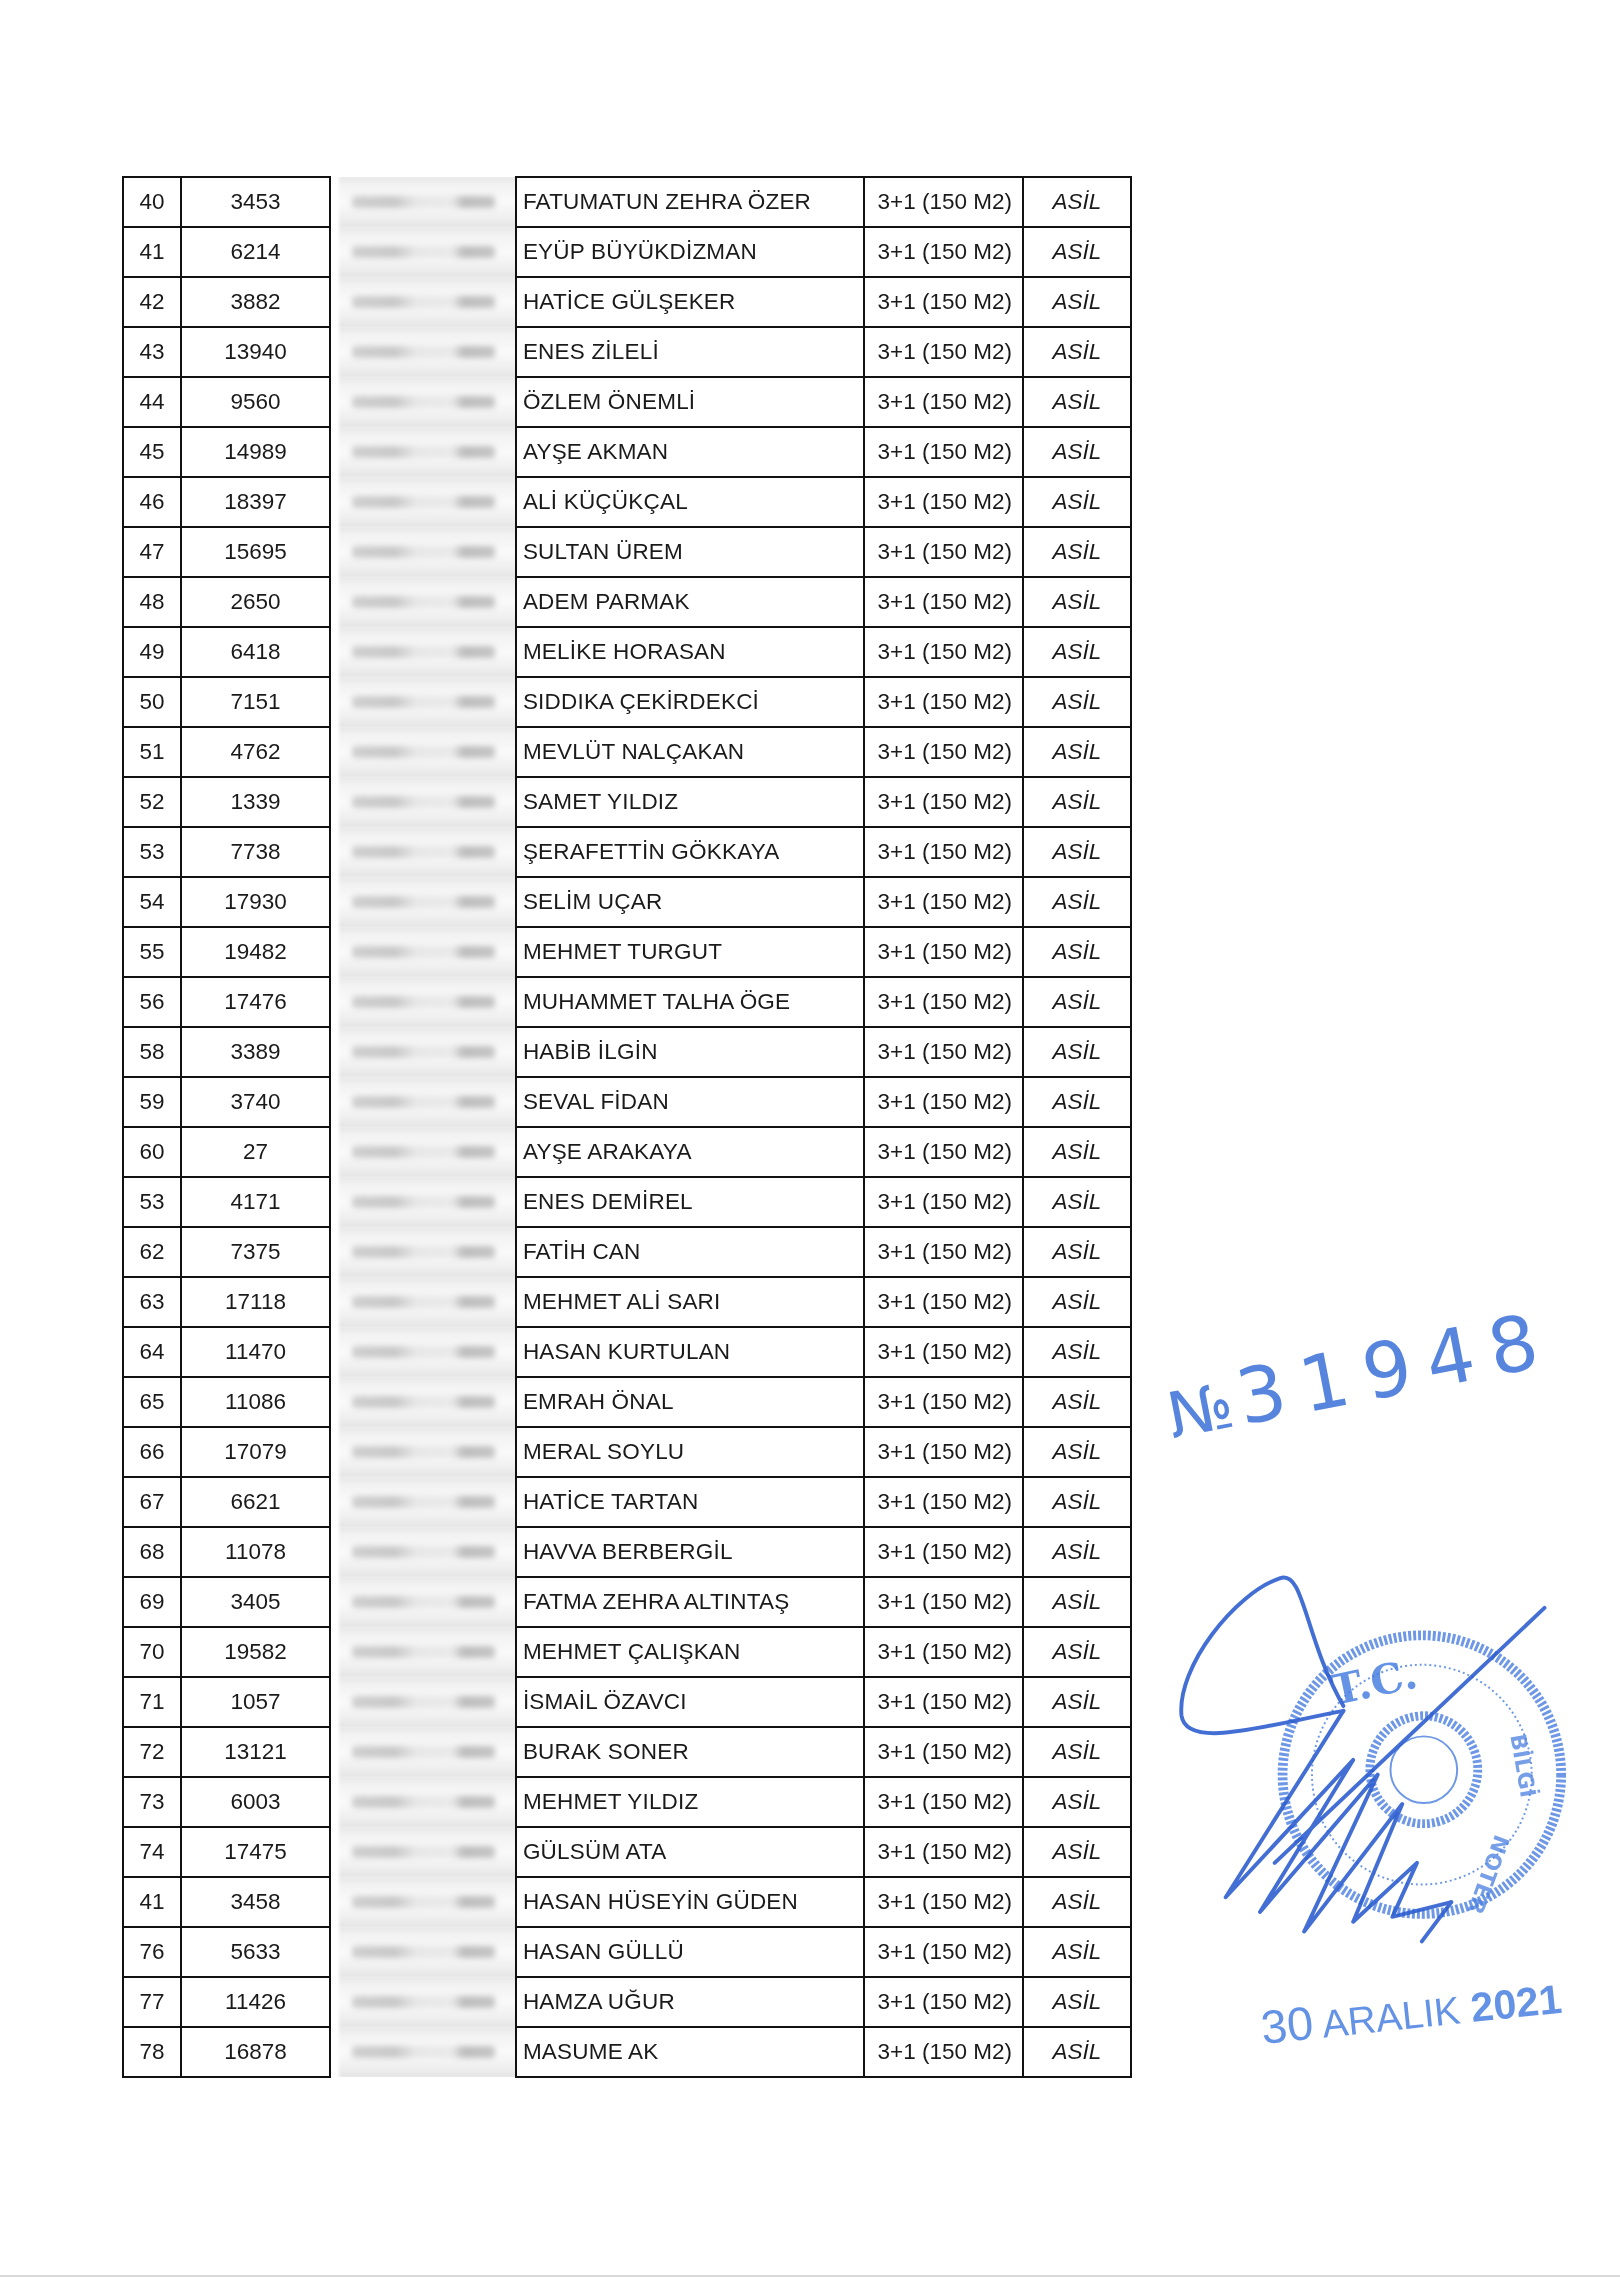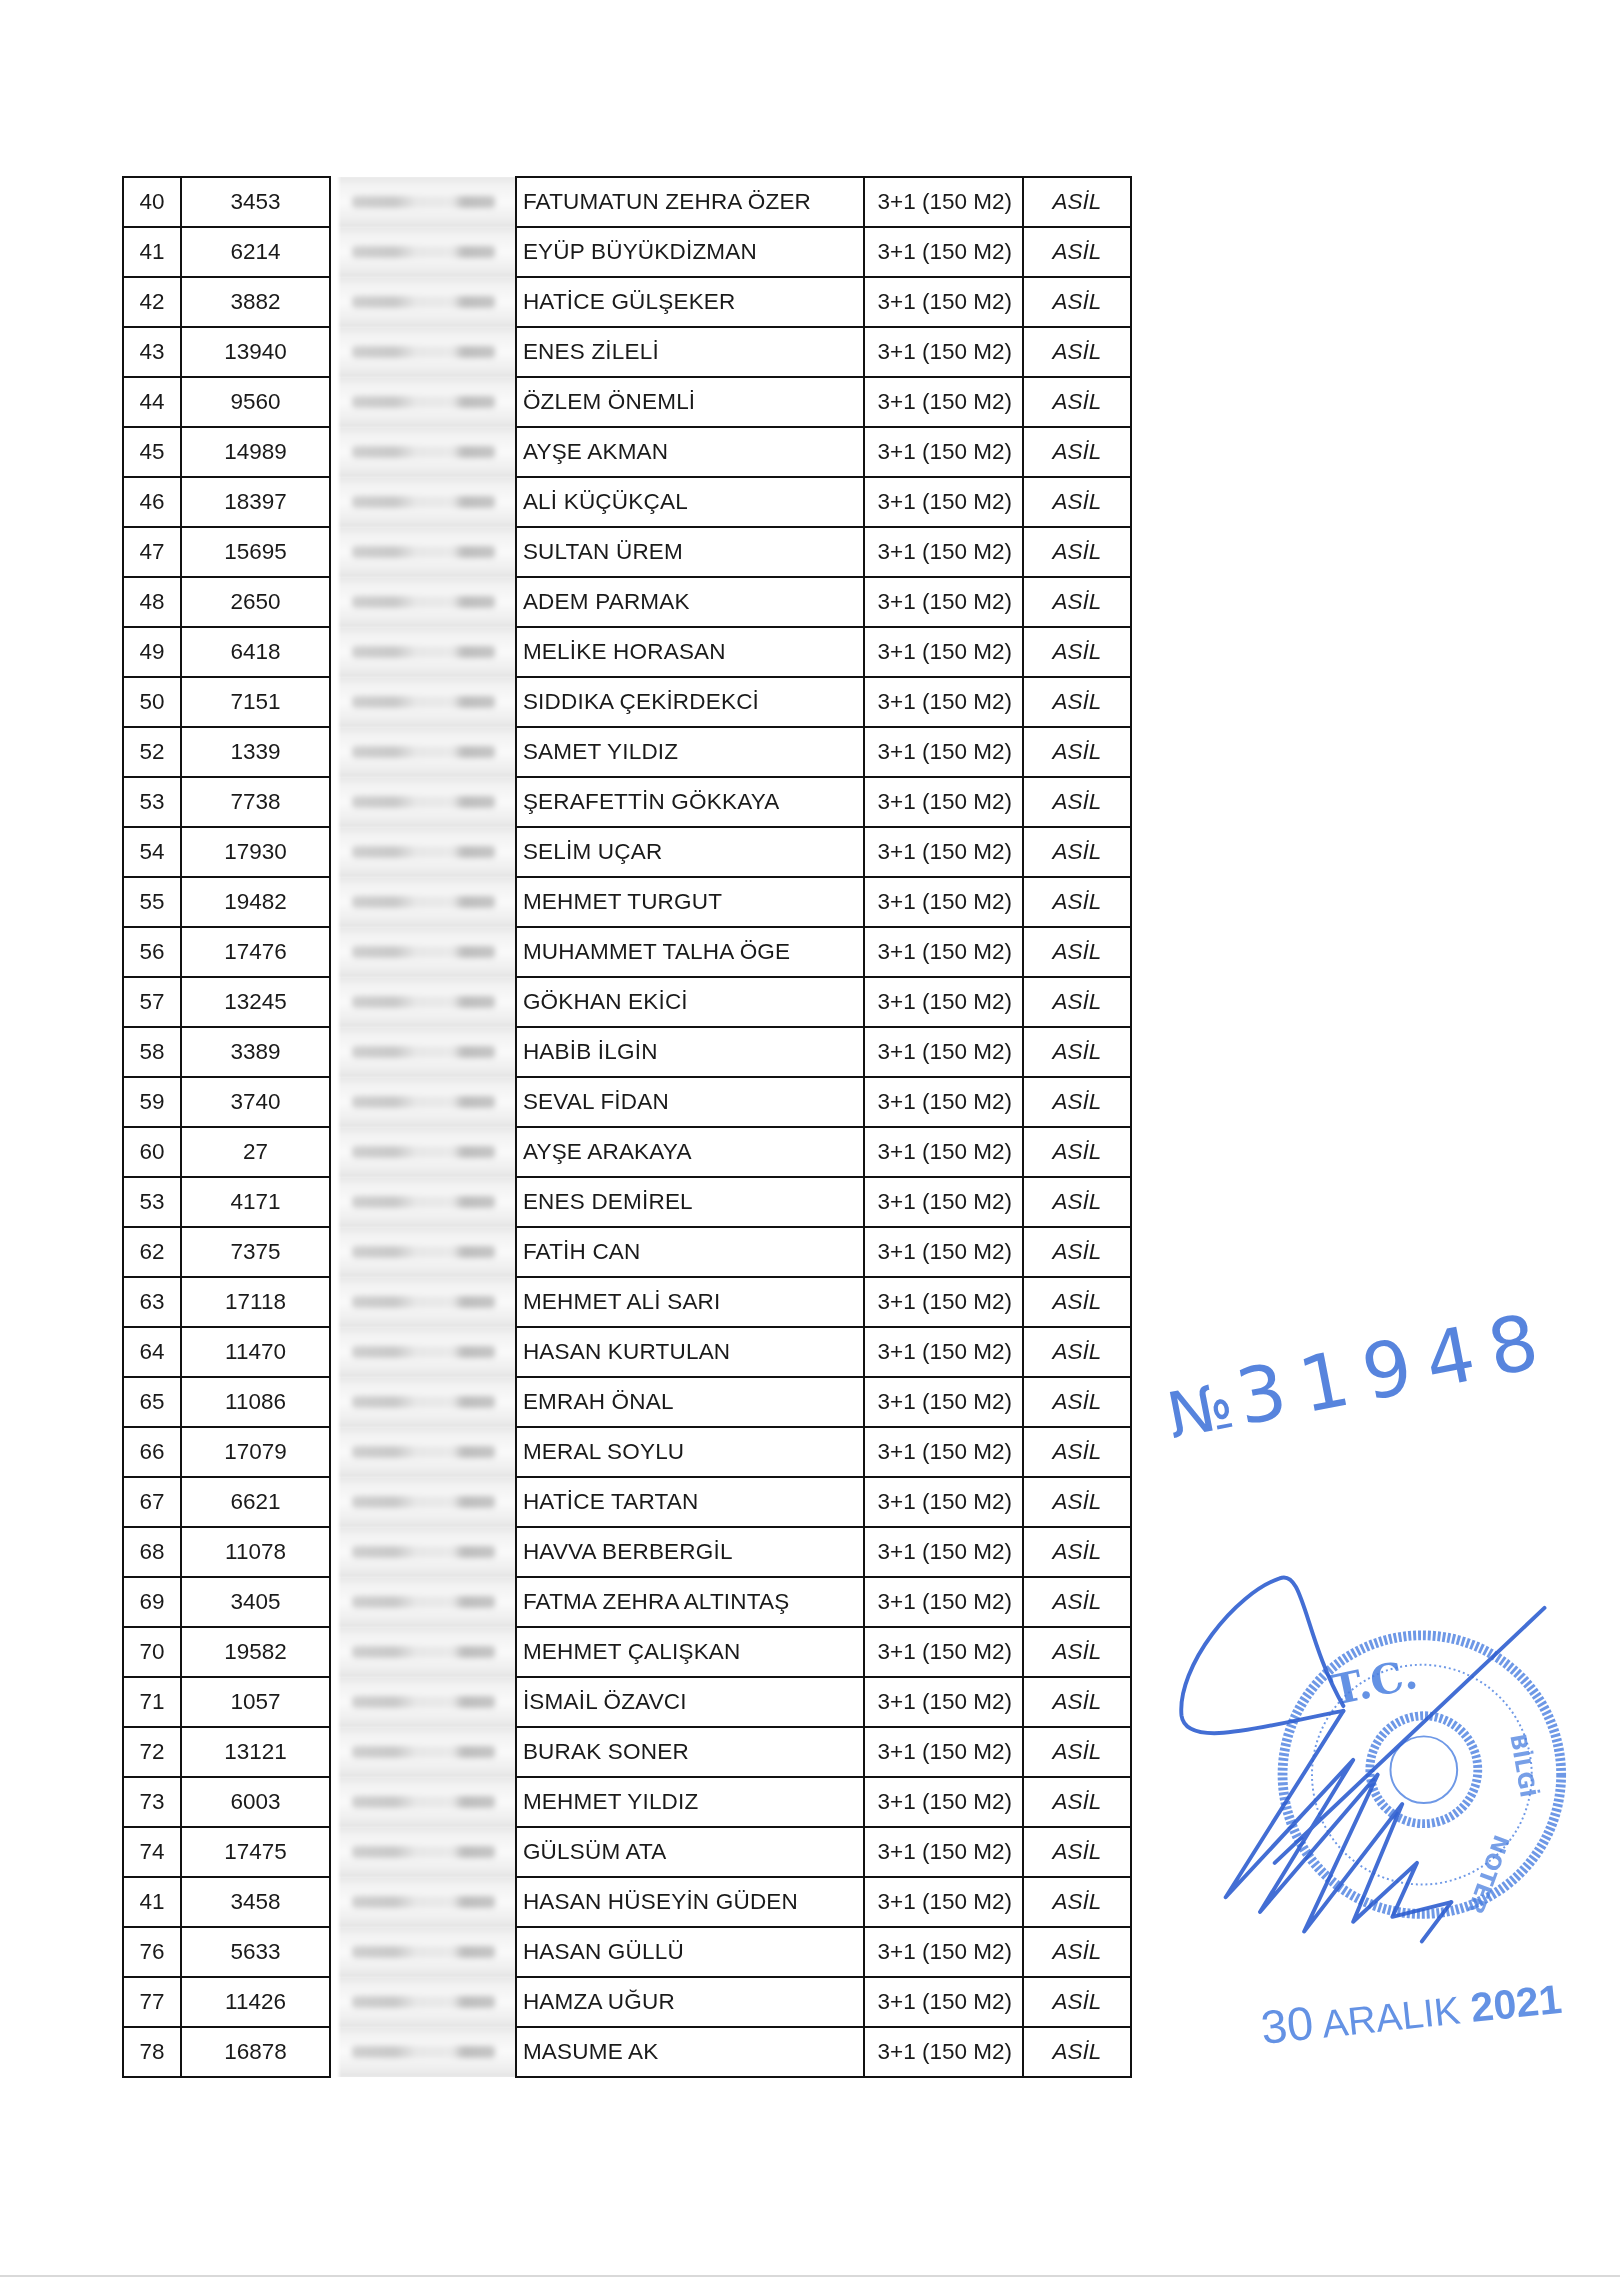--- a/index.html
+++ b/index.html
@@ -225,20 +225,30 @@
     <td class="c-sira">50</td>
     <td class="c-no">7151</td>
     <td class="c-id">
           <div class="masked"></div>
         </td>
     <td class="c-name">SIDDIKA ÇEKİRDEKCİ</td>
     <td class="c-type">3+1 (150 M2)</td>
     <td class="c-status">ASİL</td>
   </tr>
 
+  <tr>
+    <td class="c-sira">51</td>
+    <td class="c-no">4762</td>
+    <td class="c-id">
+          <div class="masked"></div>
+        </td>
+    <td class="c-name">MEVLÜT NALÇAKAN</td>
+    <td class="c-type">3+1 (150 M2)</td>
+    <td class="c-status">ASİL</td>
+  </tr>
 
   <tr>
     <td class="c-sira">52</td>
     <td class="c-no">1339</td>
     <td class="c-id">
           <div class="masked"></div>
         </td>
     <td class="c-name">SAMET YILDIZ</td>
     <td class="c-type">3+1 (150 M2)</td>
     <td class="c-status">ASİL</td>
@@ -281,30 +291,20 @@
     <td class="c-sira">56</td>
     <td class="c-no">17476</td>
     <td class="c-id">
           <div class="masked"></div>
         </td>
     <td class="c-name">MUHAMMET TALHA ÖGE</td>
     <td class="c-type">3+1 (150 M2)</td>
     <td class="c-status">ASİL</td>
   </tr>
 
-  <tr>
-    <td class="c-sira">57</td>
-    <td class="c-no">13245</td>
-    <td class="c-id">
-          <div class="masked"></div>
-        </td>
-    <td class="c-name">GÖKHAN EKİCİ</td>
-    <td class="c-type">3+1 (150 M2)</td>
-    <td class="c-status">ASİL</td>
-  </tr>
 
   <tr>
     <td class="c-sira">58</td>
     <td class="c-no">3389</td>
     <td class="c-id">
           <div class="masked"></div>
         </td>
     <td class="c-name">HABİB İLGİN</td>
     <td class="c-type">3+1 (150 M2)</td>
     <td class="c-status">ASİL</td>

